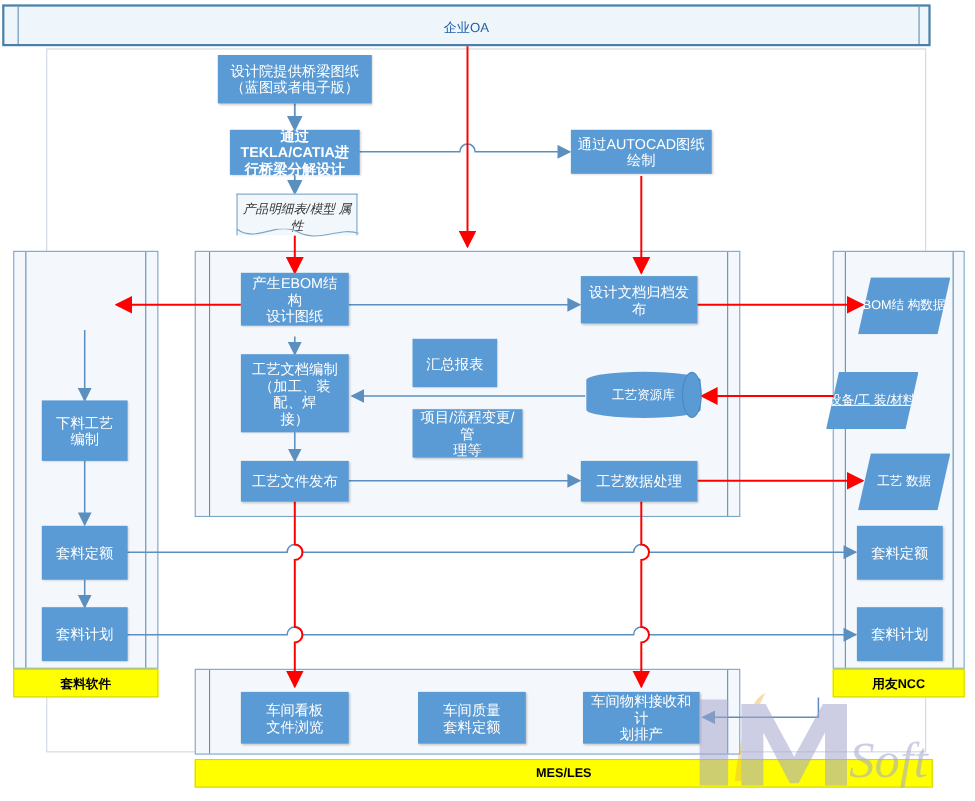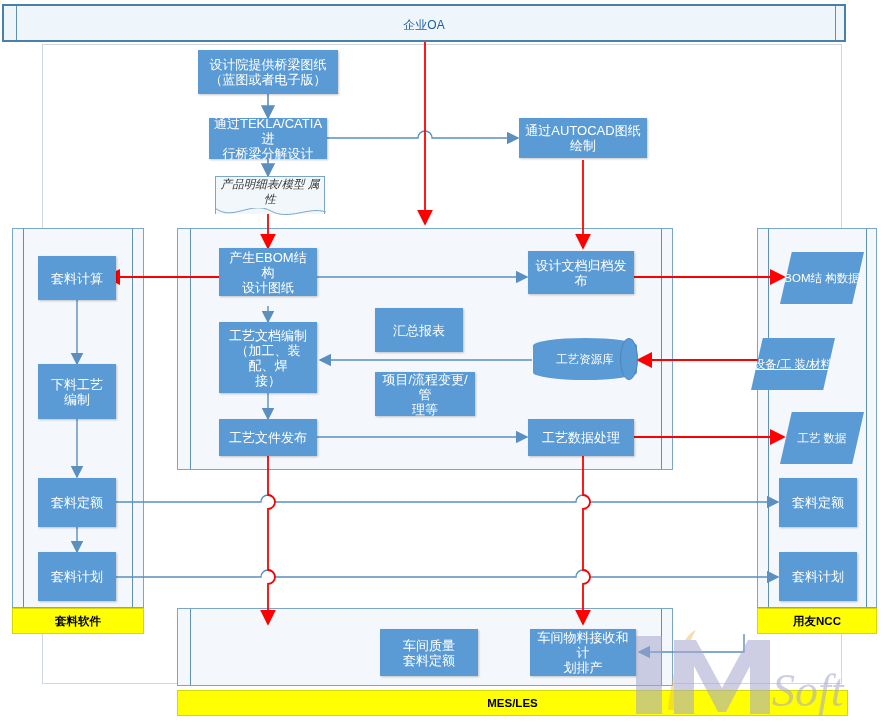--- a/index.html
+++ b/index.html
@@ -42,21 +42,21 @@
   .cyl{position:absolute;box-sizing:border-box;color:#fff;font-size:11.5px;
     text-align:center;display:flex;align-items:center;justify-content:center;
     background:#5b9bd5;border-radius:50%/18%;}
   .cyl:before{content:"";position:absolute;right:-1px;top:0;bottom:0;width:16px;
     border:1px solid #4b87bf;border-radius:50%;background:#5b9bd5;}
   .cyl span{position:relative;z-index:2;}
 
   
   .docshape{position:absolute;box-sizing:border-box;background:#f2f7fb;
     border:1px solid #7aa6c8;border-bottom:none;color:#333;font-size:11.5px;
-    line-height:15px;text-align:center;display:flex;align-items:flex-start;
+    line-height:15px;text-align:center;display:flex;align-items:flex-end;
     justify-content:center;font-style:italic;}
   .docwave{position:absolute;}
 
   
   .ybar{position:absolute;box-sizing:border-box;background:#ffff00;
     border:1px solid #d8d800;color:#000;font-size:11.5px;font-weight:bold;
     display:flex;align-items:center;justify-content:center;}
 
   
   svg.links{position:absolute;left:0;top:0;width:886px;height:728px;
@@ -154,21 +154,21 @@
     <path d="M744,634 L744,652 L639,652" fill="none" stroke="#5a8fc0" stroke-width="1.4" marker-end="url(#ar-blue)"></path>
   </svg>
 
   <div class="pbox" style="left:198px;top:50px;width:140px;height:44px;">
     <span>
       <span>设计院提供桥梁图纸</span>
       <span>（蓝图或者电子版）</span>
     </span>
   </div>
 
-  <div class="pbox" style="left:209px;top:118px;width:118px;height:41px;">
+  <div class="pbox" style="left:209px;top:118px;width:118px;height:41px;font-weight:bold;">
     <span>
       <span>通过TEKLA/CATIA进</span>
       <span>行桥梁分解设计</span>
     </span>
   </div>
 
   <div class="pbox" style="left:519px;top:118px;width:128px;height:40px;">
     <span>通过AUTOCAD图纸绘制</span>
   </div>
 
@@ -194,21 +194,21 @@
   </div>
 
   <div class="pbox" style="left:219px;top:322px;width:98px;height:71px;">
     <span>
       <span>工艺文档编制</span>
       <span>（加工、装配、焊</span>
       <span>接）</span>
     </span>
   </div>
 
-  <div class="pbox" style="left:375px;top:308px;width:88px;height:44px;">
+  <div class="pbox" style="left:375px;top:308px;width:77px;height:44px;">
     <span>汇总报表</span>
   </div>
 
   <div class="pbox" style="left:375px;top:372px;width:100px;height:44px;">
     <span>
       <span>项目/流程变更/管</span>
       <span>理等</span>
     </span>
   </div>
 
@@ -217,23 +217,20 @@
   </div>
 
   <div class="pbox" style="left:219px;top:419px;width:98px;height:37px;">
     <span>工艺文件发布</span>
   </div>
 
   <div class="pbox" style="left:528px;top:419px;width:106px;height:37px;">
     <span>工艺数据处理</span>
   </div>
 
-  <div class="pbox" style="left:38px;top:256px;width:78px;height:44px;">
-    <span>套料计算</span>
-  </div>
   <div class="pbox" style="left:38px;top:364px;width:78px;height:55px;">
     <span>
       <span>下料工艺</span>
       <span>编制</span>
     </span>
   </div>
   <div class="pbox" style="left:38px;top:478px;width:78px;height:49px;">
     <span>套料定额</span>
   </div>
   <div class="pbox" style="left:38px;top:552px;width:78px;height:49px;">
@@ -258,20 +255,26 @@
       <span>数据</span>
     </span>
   </div>
   <div class="pbox" style="left:779px;top:478px;width:78px;height:49px;">
     <span>套料定额</span>
   </div>
   <div class="pbox" style="left:779px;top:552px;width:78px;height:49px;">
     <span>套料计划</span>
   </div>
 
+  <div class="pbox" style="left:219px;top:629px;width:98px;height:47px;">
+    <span>
+      <span>车间看板</span>
+      <span>文件浏览</span>
+    </span>
+  </div>
   <div class="pbox" style="left:380px;top:629px;width:98px;height:47px;">
     <span>
       <span>车间质量</span>
       <span>套料定额</span>
     </span>
   </div>
   <div class="pbox" style="left:530px;top:629px;width:106px;height:47px;">
     <span>
       <span>车间物料接收和计</span>
       <span>划排产</span>

